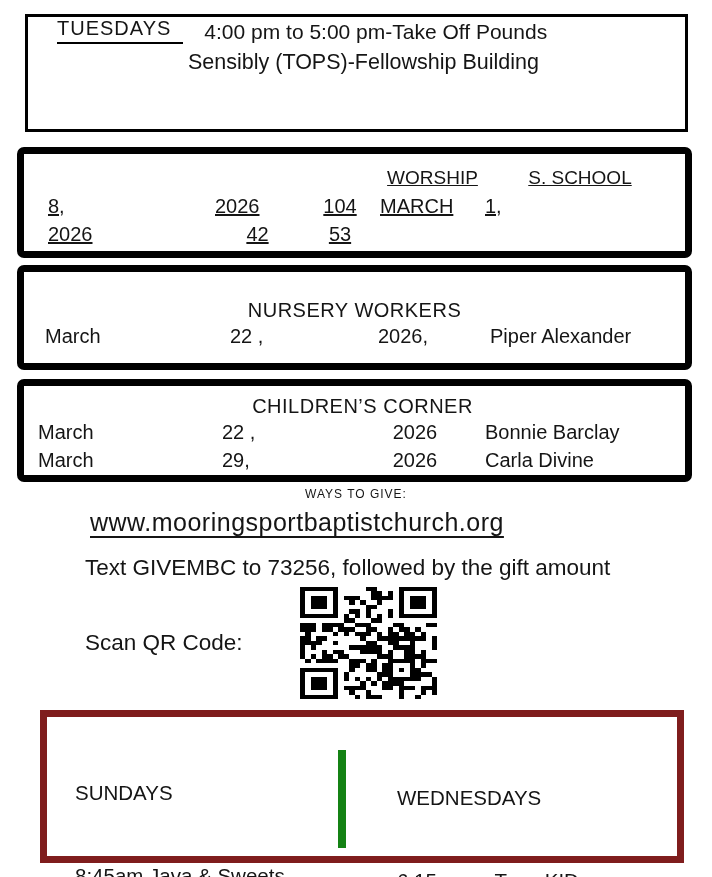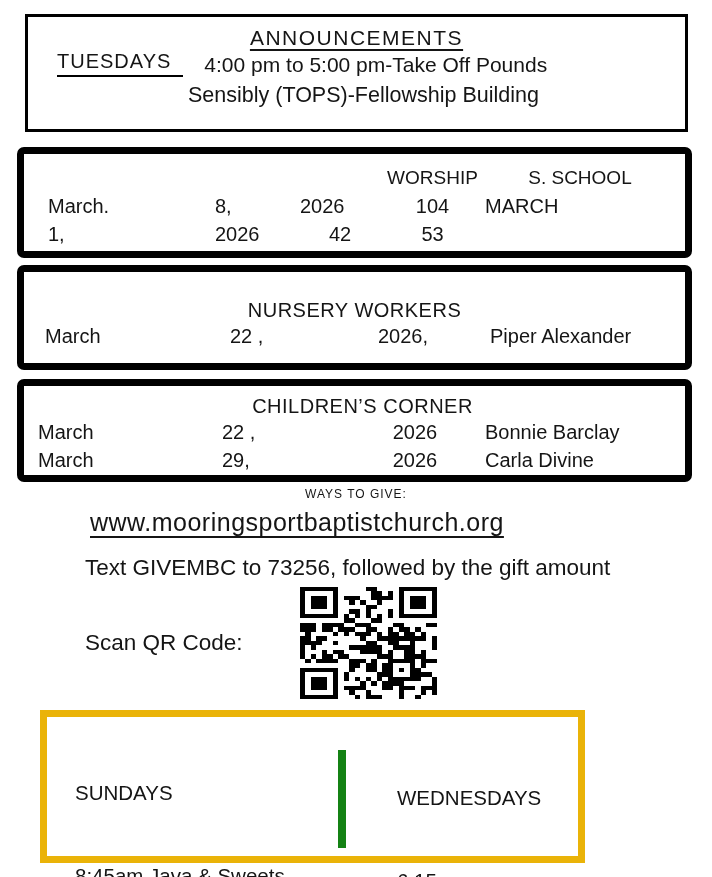--- a/index.html
+++ b/index.html
@@ -34,21 +34,21 @@
   .box-attendance { top:147px; height:111px; }
   .box-nursery    { top:265px; height:105px; }
   .box-children   { top:379px; height:103px; }
 
   .box-title { text-align:center; font-size:20px; letter-spacing:0.5px; }
   .box-attendance .grid { margin-top:10px; }
   .box-nursery .box-title  { margin-top:27px; }
   .box-children .box-title { margin-top:9px;padding-left:16px; }
 
   .grid { display:grid; font-size:20px; line-height:28px; }
-  .g-att { grid-template-columns:167px 85px 80px 105px 1fr; padding:0 10px 0 24px; }
+  .g-att { grid-template-columns:167px 85px 80px 105px 1fr; padding:0 10px 0 24px;text-decoration:underline; }
   .g-nur { grid-template-columns:185px 148px 112px 1fr;     padding:0 10px 0 21px; }
   .g-chi { grid-template-columns:184px 123px 140px 1fr;     padding:0 10px 0 14px; }
   .c-center { text-align:center; }
   .hdr { font-size:19px; }
 
   
   .give-title {
     position:absolute; left:0; top:487px; width:712px; text-align:center;
     font-size:12px; letter-spacing:1px;
   }
@@ -61,53 +61,51 @@
     position:absolute; left:85px; top:553px; width:575px;
     font-size:22.5px; line-height:29px;
   }
   .give-scan { position:absolute; left:85px; top:630px; font-size:22.5px; }
 
   .qr-wrap { position:absolute; left:300px; top:587px; width:137px; height:112px; }
   .qr-wrap svg { width:100%; height:100%; display:block; }
 
   
   .green-box {
-    position:absolute; left:40px; top:710px; width:545px; height:153px;
-    border:7px solid #eab308; background:#fff;
+    position:absolute; left:40px; top:710px; width:644px; height:153px;
+    border:7px solid #7f1d1d; background:#fff;
   }
   .sch-col { position:absolute; font-size:20.5px; line-height:27.5px; white-space:pre-wrap; }
   .col-sun { left:28px; top:7px; }
   .col-wed { left:350px; top:12px; }
   .sch-divider {
     position:absolute; left:291px; top:33px; width:8px; height:98px; background:#148214;
   }
 </style>
 </head>
 <body>
 
 <div class="page">
 
   <section class="box-announcements">
-    <div class="ann-title">ANNOUNCEMENTS</div>
     <div class="ann-row">
       <span class="ann-day">TUESDAYS</span>
       <span class="ann-line1">4:00 pm to 5:00 pm-Take Off Pounds</span>
     </div>
     <div class="ann-line2">Sensibly (TOPS)-Fellowship Building</div>
   </section>
 
   <section class="thick-box box-attendance">
     <div class="grid g-att">
       <span></span>
       <span></span>
       <span></span>
       <span class="c-center hdr">WORSHIP</span>
       <span class="c-center hdr">S. SCHOOL</span>
 
-      <span>March.</span>
       <span>8,</span>
       <span>2026</span>
       <span class="c-center">104</span>
 
       <span>MARCH</span>
       <span>1,</span>
       <span>2026</span>
       <span class="c-center">42</span>
       <span class="c-center">53</span>
     </div>

